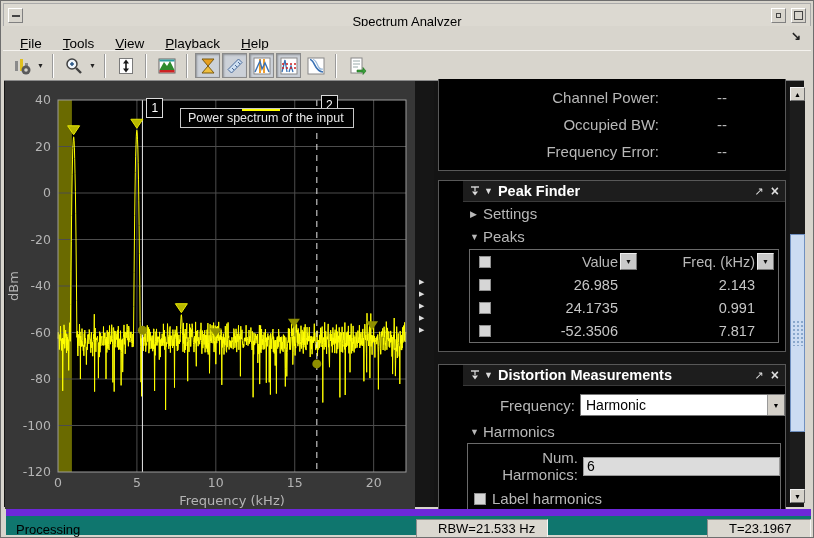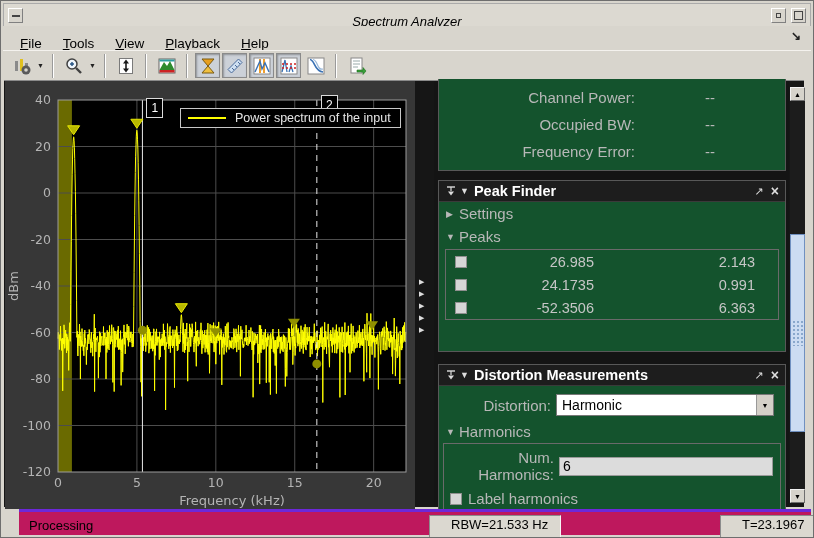--- a/index.html
+++ b/index.html
@@ -2,21 +2,21 @@
 <html><head>
 <meta charset="utf-8">
 <style>
   * { box-sizing: border-box; }
   body { margin:0; background:#fff; font-family:"Liberation Sans",sans-serif; }
   .window { position:relative; width:814px; height:538px; background:#d8d5cd;
             border:1px solid #6e6e6e; overflow:hidden; }
   
   .titlebar { position:absolute; left:2px; top:2px; right:2px; height:36px;
               background:#dcd9d1; border:1px solid #aaa; display:flex; align-items:center;
-              justify-content:center; font-size:13px; color:#000;font-style:italic; }
+              justify-content:center; font-size:13px; color:#000; }
   .tb-btn { position:absolute; top:4px; width:15px; height:15px; background:#d8d5cd;
             border:1px solid; border-color:#fff #808080 #808080 #fff;
             display:flex; align-items:center; justify-content:center; cursor:pointer; }
   .tb-menu { left:4px; } .tb-menu .bar { width:8px; height:2px; background:#444; }
   .tb-min { right:24px; } .tb-min .dot { width:5px; height:5px; border:1px solid #444; }
   .tb-max { right:4px; } .tb-max .sq { width:9px; height:9px; border:1px solid #444; }
   
   .menubar { position:absolute; left:2px; top:25px; right:2px; height:36px; background:#d8d5cd;
              display:flex; align-items:center; padding-left:8px; font-size:13.5px; color:#000;
              border-bottom:1px solid #b4b1a9; }
@@ -35,29 +35,29 @@
   .darr { width:11px; text-align:center; font-size:7px; color:#222; cursor:pointer; }
   .tsep { width:0; height:24px; border-left:1px solid #9a9a9a; border-right:1px solid #fff;
           margin:0 6px; }
   
   .content { position:absolute; left:3px; top:79px; right:9px; bottom:30px;
              background:#161616; border-top:1px solid #8a8a8a; }
   .figure { position:absolute; left:1px; top:0; width:410px; height:428px; background:#373737; }
   .figure svg { position:absolute; left:0; top:0; font-family:"DejaVu Sans",sans-serif; }
   .legend { position:absolute; left:175px; top:27px; height:20px; background:#000;
             border:1px solid #c8c8c8; color:#e6e6e6; font-size:12.5px; display:flex;
-            align-items:center; padding:0 9px 0 7px; z-index:5; white-space:nowrap; }
+            align-items:center; padding:0 9px 0 7px; z-index:5; white-space:nowrap;flex-direction:column; }
   .legend .line { width:38px; height:2px; background:#ffff00; margin-right:9px; }
   .flag { position:absolute; width:17px; height:20px; background:#000; border:1px solid #dcdcdc;
           color:#fff; font-size:12px; text-align:center; line-height:19px; z-index:3; cursor:pointer; }
   .expanders { position:absolute; left:415px; top:195px; z-index:2; }
   .expanders div { font-size:7px; color:#dcdcdc; line-height:12px; cursor:pointer; }
   
   .panels { position:absolute; left:430px; top:0; width:355px; bottom:0; background:#141414; }
-  .panel { position:absolute; left:4px; width:348px; background:#14532d; border:1px solid #585858; }
+  .panel { position:absolute; left:4px; width:348px; background:#000000; border:1px solid #585858;padding-left:24px; }
   .p-meas { top:-2px; height:92px; border-top:none; padding-top:5px; }
   .mrow { display:flex; align-items:center; height:27px; font-size:15px; color:#b8b8b8; }
   .mrow .lbl { flex:0 0 196px; text-align:right; }
   .mrow .val { flex:1; text-align:center; }
   .p-peak { top:99px; height:172px; }
   .p-dist { top:283px; height:146px; overflow:hidden; }
   .phdr { height:21px; background:#1d1d1d; border-bottom:1px solid #3a3a3a; display:flex;
           align-items:center; color:#fff; font-weight:bold; font-size:14.5px; padding:0 6px; }
   .phdr .pin { margin-right:3px; cursor:pointer; }
   .phdr .col { font-size:9px; font-weight:normal; color:#ddd; margin-right:5px; cursor:pointer; }
@@ -99,22 +99,22 @@
             border-color:#f2f2f2 #6e6e6e #6e6e6e #f2f2f2; font-size:7px; color:#000; display:flex;
             align-items:center; justify-content:center; cursor:pointer; }
   .sb-up { top:0; } .sb-down { bottom:0; }
   .sb-thumb { position:absolute; left:0; right:0; top:147px; height:198px; background:#ccdcf2;
               border:1px solid #7090c0; cursor:pointer; display:flex; align-items:center;
               justify-content:center; }
   .sb-thumb .grip { width:12px; height:26px;
               background-image:radial-gradient(#8aa8cc 1px, transparent 1.2px);
               background-size:4px 4px; }
   
-  .statusbar { position:absolute; left:18px; right:2px; bottom:2px; height:26px; background:#be185d;
-               border-top:3px solid #6d28d9; font-size:13px; color:#000; }
+  .statusbar { position:absolute; left:5px; right:2px; bottom:2px; height:26px; background:#0f766e;
+               border-top:7px solid #6d28d9; font-size:13px; color:#000; }
   .status-txt { position:absolute; left:10px; top:6px; }
   .sbox { position:absolute; top:3px; height:29px; line-height:17px; padding:0 21px;
           background:#dbd8d0; border:1px solid; border-color:#8c8c8c #f6f6f6 #f6f6f6 #8c8c8c;
           white-space:nowrap; }
   .sbox1 { left:410px; width:132px; }
   .sbox2 { left:546px; width:152px; }
   .sbox3 { left:701px; width:104px; }
   .icon-svg { display:block; }
 </style>
 </head>
@@ -331,20 +331,30 @@
         </div>
         <div class="sect">
           <span class="arr">▼</span>
           <span>Peaks</span>
         </div>
         <div class="ptable">
           <div class="trow">
             <span class="ckcell">
                 <span class="ck"></span>
               </span>
+            <span class="vcell" style="color:#b8b8b8">Value</span>
+            <span class="sbtn">▼</span>
+            <span class="fcell" style="color:#b8b8b8">Freq. (kHz)</span>
+            <span class="sbtn">▼</span>
+            <span class="tpad"></span>
+          </div>
+          <div class="trow">
+            <span class="ckcell">
+                <span class="ck"></span>
+              </span>
             <span class="vcell">26.985</span>
             <span class="sspace"></span>
             <span class="fcell">2.143</span>
             <span class="sspace"></span>
               <span class="tpad"></span>
           </div>
           <div class="trow">
             <span class="ckcell">
                 <span class="ck"></span>
               </span>
@@ -353,42 +363,42 @@
             <span class="fcell">0.991</span>
             <span class="sspace"></span>
               <span class="tpad"></span>
           </div>
           <div class="trow">
             <span class="ckcell">
                 <span class="ck"></span>
               </span>
             <span class="vcell">-52.3506</span>
             <span class="sspace"></span>
-            <span class="fcell">6.363</span>
+            <span class="fcell">7.817</span>
             <span class="sspace"></span>
               <span class="tpad"></span>
           </div>
         </div>
       </div>
 
       <div class="panel p-dist">
         <div class="phdr">
           <svg class="pin" width="12" height="12">
             <line x1="2" y1="2" x2="10" y2="2" stroke="#ddd" stroke-width="1.4"></line>
             <line x1="6" y1="2" x2="6" y2="6" stroke="#ddd" stroke-width="1.2"></line>
             <polygon points="3,6.5 9,6.5 6,10.5" fill="#ddd"></polygon>
           </svg>
           <span class="col">▼</span>
           <span>Distortion Measurements</span>
           <span class="sp"></span>
           <span class="undock">↗</span>
           <span class="close">×</span>
         </div>
         <div class="drow">
-          <span class="lbl">Distortion:</span>
+          <span class="lbl">Frequency:</span>
           <div class="combo">
             <span class="txt">Harmonic</span>
             <span class="cbtn">▼</span>
           </div>
         </div>
         <div class="sect" style="margin-top:4px;">
           <span class="arr">▼</span>
           <span>Harmonics</span>
         </div>
         <div class="hbox">

